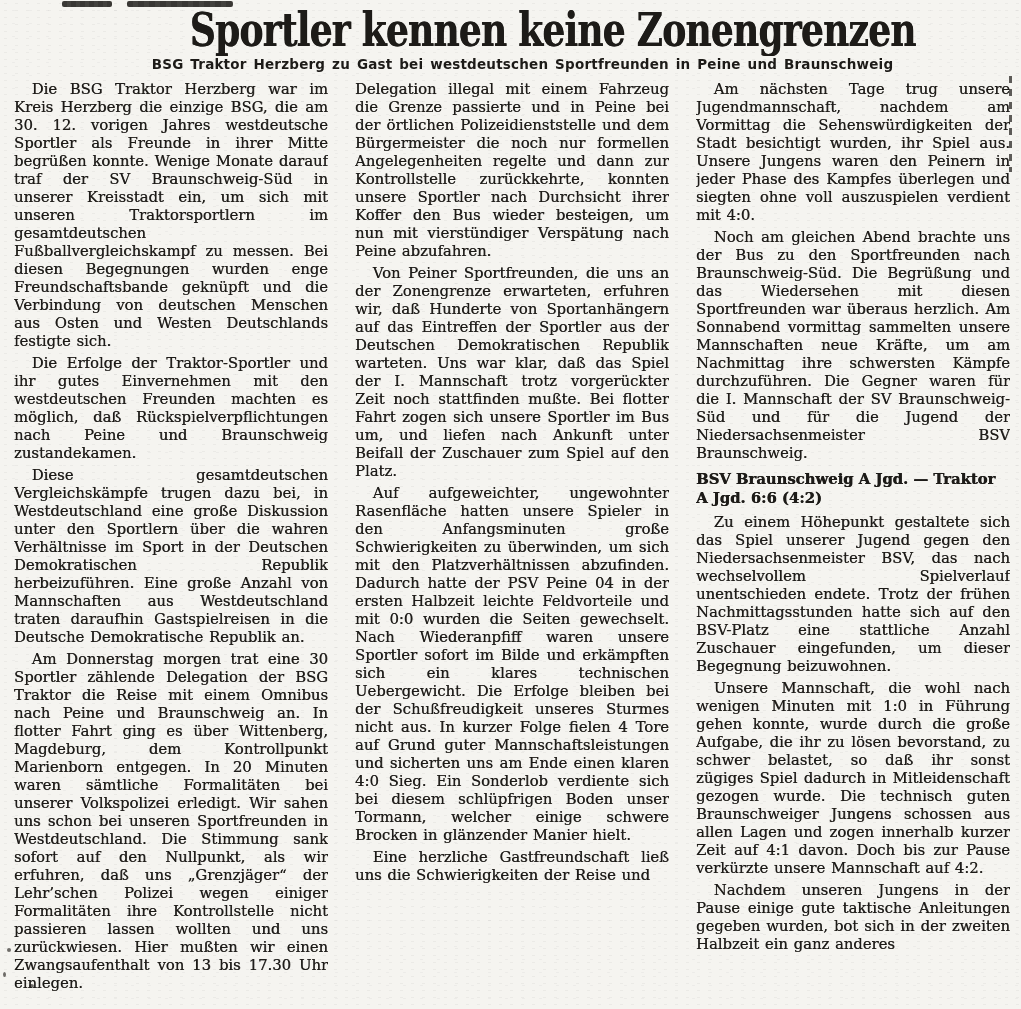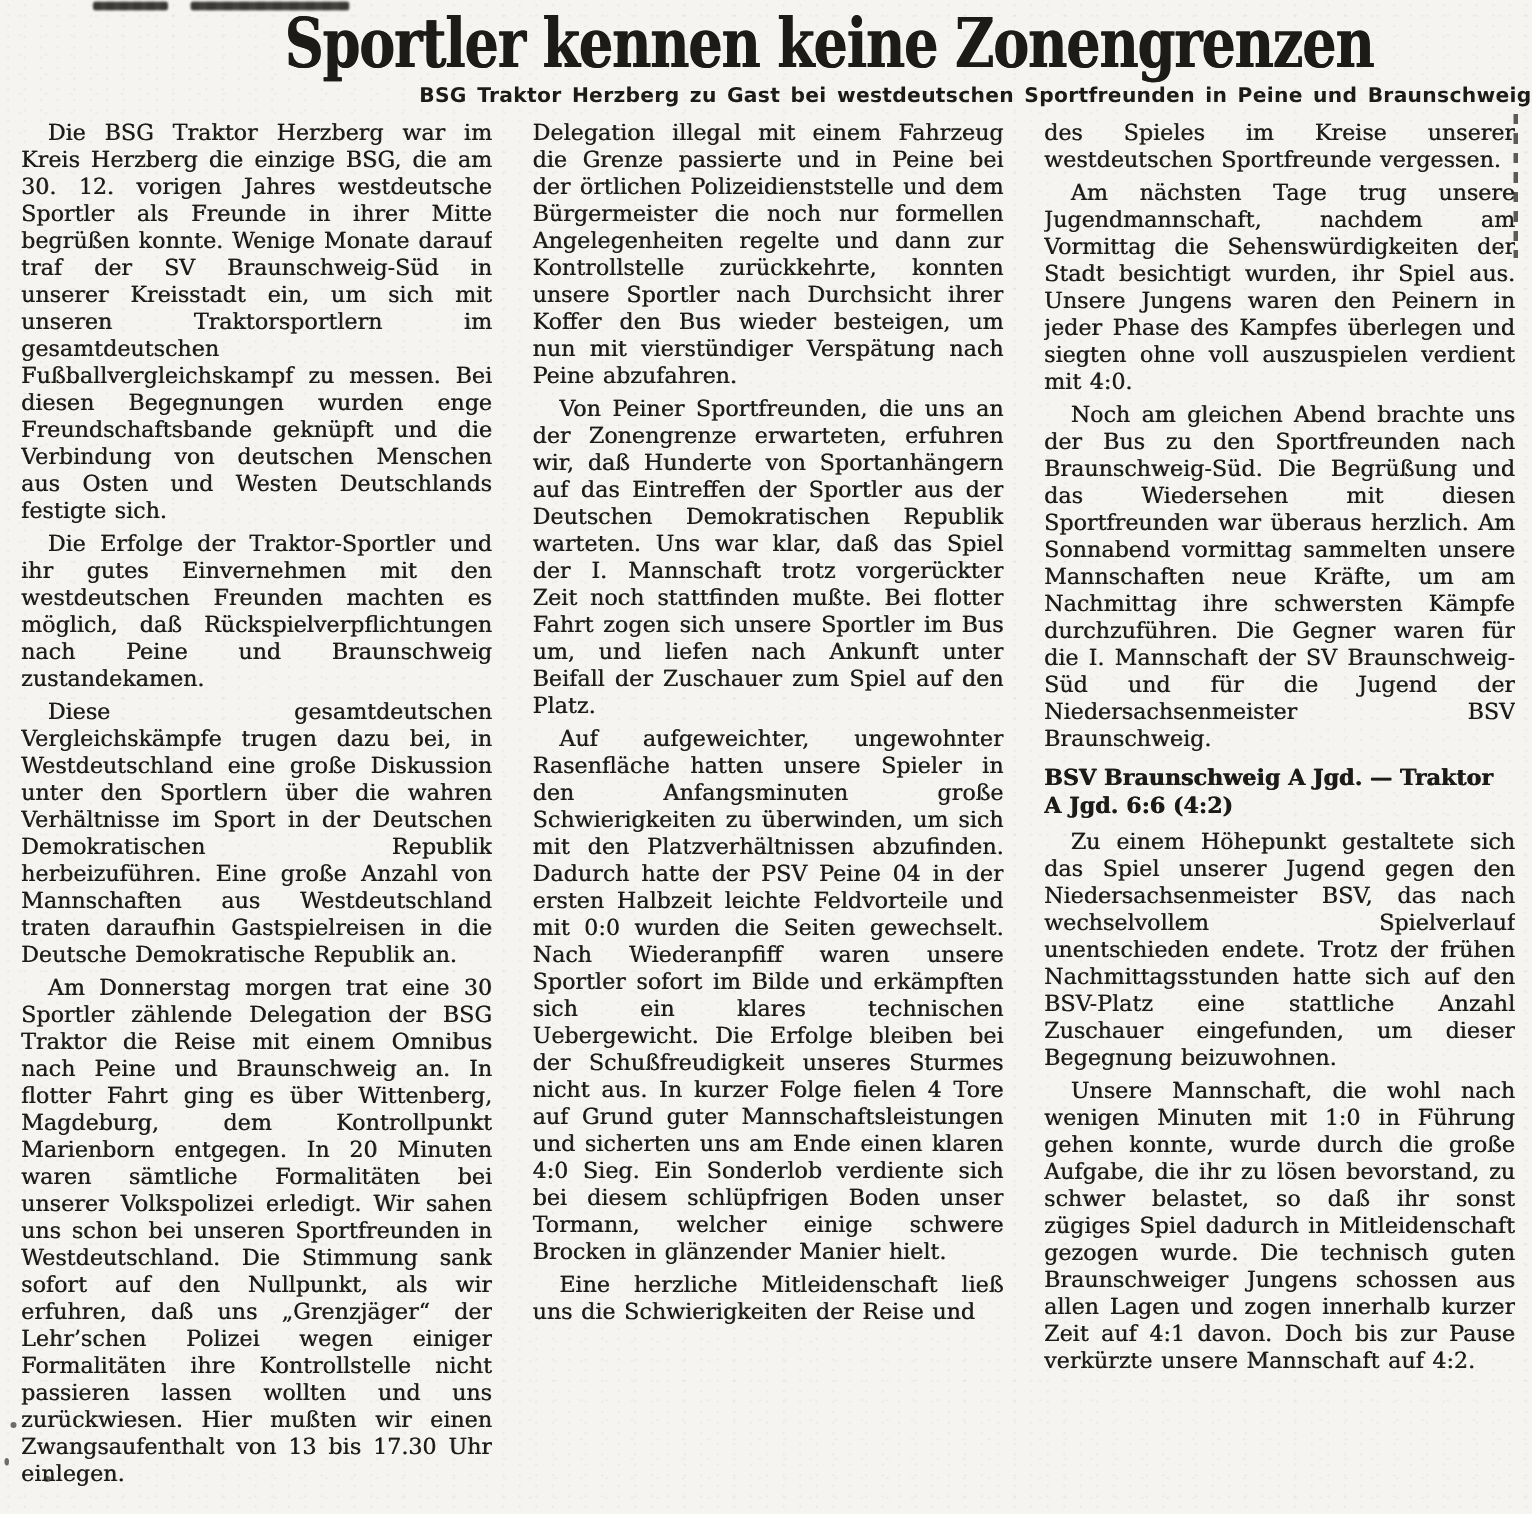--- a/index.html
+++ b/index.html
@@ -64,21 +64,21 @@
     white-space: nowrap;
   }
   .headline .squeeze {
     display: inline-block;
     transform: scaleX(0.82) scaleY(1.04);
     transform-origin: center;
     text-shadow: 0.5px 0 0 currentColor;
   }
   .subheadline {
     margin: 4px 0 0 0;
-    text-align: right;
+    text-align: center;
     font-family: "DejaVu Sans", "Liberation Sans", sans-serif;
     font-weight: bold;
     font-size: 13.5px;
     letter-spacing: 0.2px;
     word-spacing: 2px;
   }
 
   
   .cols {
     position: absolute;
@@ -132,26 +132,26 @@
     <div class="col">
         <p class="para">Die BSG Traktor Herzberg war im Kreis Herzberg die einzige BSG, die am 30. 12. vorigen Jahres westdeutsche Sportler als Freunde in ihrer Mitte begrüßen konnte. Wenige Monate darauf traf der SV Braunschweig-Süd in unserer Kreisstadt ein, um sich mit unseren Traktorsportlern im gesamtdeutschen Fußballvergleichskampf zu messen. Bei diesen Begegnungen wurden enge Freundschaftsbande geknüpft und die Verbindung von deutschen Menschen aus Osten und Westen Deutschlands festigte sich.</p>
         <p class="para">Die Erfolge der Traktor-Sportler und ihr gutes Einvernehmen mit den westdeutschen Freunden machten es möglich, daß Rückspielverpflichtungen nach Peine und Braunschweig zustandekamen.</p>
         <p class="para">Diese gesamtdeutschen Vergleichskämpfe trugen dazu bei, in Westdeutschland eine große Diskussion unter den Sportlern über die wahren Verhältnisse im Sport in der Deutschen Demokratischen Republik herbeizuführen. Eine große Anzahl von Mannschaften aus Westdeutschland traten daraufhin Gastspielreisen in die Deutsche Demokratische Republik an.</p>
         <p class="para">Am Donnerstag morgen trat eine 30 Sportler zählende Delegation der BSG Traktor die Reise mit einem Omnibus nach Peine und Braunschweig an. In flotter Fahrt ging es über Wittenberg, Magdeburg, dem Kontrollpunkt Marienborn entgegen. In 20 Minuten waren sämtliche Formalitäten bei unserer Volkspolizei erledigt. Wir sahen uns schon bei unseren Sportfreunden in Westdeutschland. Die Stimmung sank sofort auf den Nullpunkt, als wir erfuhren, daß uns „Grenzjäger“ der Lehr’schen Polizei wegen einiger Formalitäten ihre Kontrollstelle nicht passieren lassen wollten und uns zurückwiesen. Hier mußten wir einen Zwangsaufenthalt von 13 bis 17.30 Uhr einlegen.</p>
       </div>
     <div class="col">
         <p class="para no-indent">Delegation illegal mit einem Fahrzeug die Grenze passierte und in Peine bei der örtlichen Polizeidienststelle und dem Bürgermeister die noch nur formellen Angelegenheiten regelte und dann zur Kontrollstelle zurückkehrte, konnten unsere Sportler nach Durchsicht ihrer Koffer den Bus wieder besteigen, um nun mit vierstündiger Verspätung nach Peine abzufahren.</p>
         <p class="para">Von Peiner Sportfreunden, die uns an der Zonengrenze erwarteten, erfuhren wir, daß Hunderte von Sportanhängern auf das Eintreffen der Sportler aus der Deutschen Demokratischen Republik warteten. Uns war klar, daß das Spiel der I. Mannschaft trotz vorgerückter Zeit noch stattfinden mußte. Bei flotter Fahrt zogen sich unsere Sportler im Bus um, und liefen nach Ankunft unter Beifall der Zuschauer zum Spiel auf den Platz.</p>
         <p class="para">Auf aufgeweichter, ungewohnter Rasenfläche hatten unsere Spieler in den Anfangsminuten große Schwierigkeiten zu überwinden, um sich mit den Platzverhältnissen abzufinden. Dadurch hatte der PSV Peine 04 in der ersten Halbzeit leichte Feldvorteile und mit 0:0 wurden die Seiten gewechselt. Nach Wiederanpfiff waren unsere Sportler sofort im Bilde und erkämpften sich ein klares technischen Uebergewicht. Die Erfolge bleiben bei der Schußfreudigkeit unseres Sturmes nicht aus. In kurzer Folge fielen 4 Tore auf Grund guter Mannschaftsleistungen und sicherten uns am Ende einen klaren 4:0 Sieg. Ein Sonderlob verdiente sich bei diesem schlüpfrigen Boden unser Tormann, welcher einige schwere Brocken in glänzender Manier hielt.</p>
-        <p class="para">Eine herzliche Mitleidenschaft ließ uns die Schwierigkeiten der Reise und</p>
+        <p class="para">Eine herzliche Gastfreundschaft ließ uns die Schwierigkeiten der Reise und</p>
       </div>
     <div class="col">
-        <p class="para no-indent">des Spieles im Kreise unserer westdeutschen Sportfreunde vergessen.</p>
         <p class="para">Am nächsten Tage trug unsere Jugendmannschaft, nachdem am Vormittag die Sehenswürdigkeiten der Stadt besichtigt wurden, ihr Spiel aus. Unsere Jungens waren den Peinern in jeder Phase des Kampfes überlegen und siegten ohne voll auszuspielen verdient mit 4:0.</p>
         <p class="para">Noch am gleichen Abend brachte uns der Bus zu den Sportfreunden nach Braunschweig-Süd. Die Begrüßung und das Wiedersehen mit diesen Sportfreunden war überaus herzlich. Am Sonnabend vormittag sammelten unsere Mannschaften neue Kräfte, um am Nachmittag ihre schwersten Kämpfe durchzuführen. Die Gegner waren für die I. Mannschaft der SV Braunschweig-Süd und für die Jugend der Niedersachsenmeister BSV Braunschweig.</p>
         <h3 class="match-heading">BSV Braunschweig A Jgd. — Traktor
 A Jgd. 6:6 (4:2)</h3>
         <p class="para">Zu einem Höhepunkt gestaltete sich das Spiel unserer Jugend gegen den Niedersachsenmeister BSV, das nach wechselvollem Spielverlauf unentschieden endete. Trotz der frühen Nachmittagsstunden hatte sich auf den BSV-Platz eine stattliche Anzahl Zuschauer eingefunden, um dieser Begegnung beizuwohnen.</p>
         <p class="para">Unsere Mannschaft, die wohl nach wenigen Minuten mit 1:0 in Führung gehen konnte, wurde durch die große Aufgabe, die ihr zu lösen bevorstand, zu schwer belastet, so daß ihr sonst zügiges Spiel dadurch in Mitleidenschaft gezogen wurde. Die technisch guten Braunschweiger Jungens schossen aus allen Lagen und zogen innerhalb kurzer Zeit auf 4:1 davon. Doch bis zur Pause verkürzte unsere Mannschaft auf 4:2.</p>
+        <p class="para">Nachdem unseren Jungens in der Pause einige gute taktische Anleitungen gegeben wurden, bot sich in der zweiten Halbzeit ein ganz anderes</p>
       </div>
   </div>
 
 </div>
 
 </body></html>

